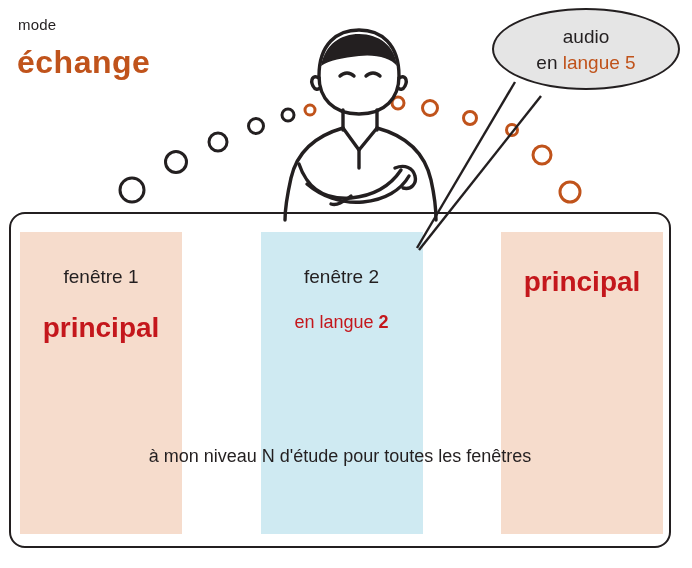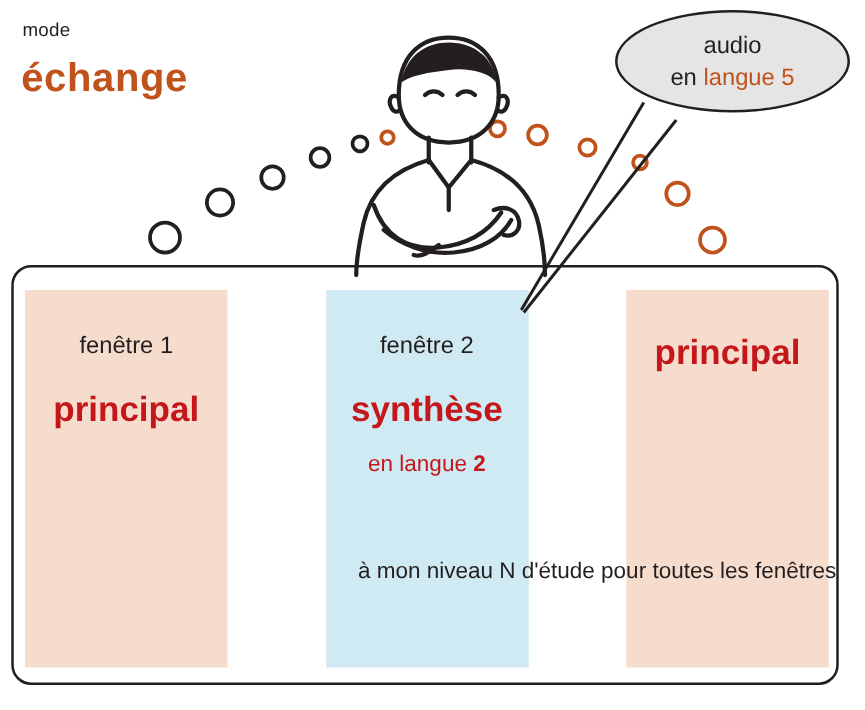--- a/index.html
+++ b/index.html
@@ -146,21 +146,21 @@
   .col-sub b {
     font-weight: bold;
     color: #c4171c;
   }
 
   .footnote {
     position: absolute;
     left: 0;
     right: 0;
     top: 232px;
-    text-align: right;
+    text-align: center;
     font-size: 18px;
     color: #231f20;
     z-index: 3;
   }
 </style>
 </head>
 <body>
 
 <div id="stage">
 
@@ -231,21 +231,20 @@
   <div class="mainbox">
     <div class="columns">
 
       <div class="col peach">
         <div class="col-title">fenêtre 1</div>
         <div class="col-main">principal</div>
       </div>
 
       <div class="col blue">
         <div class="col-title">fenêtre 2</div>
-        <div class="col-main">synthèse</div>
         <div class="col-sub"><span>en langue </span><b>2</b></div>
       </div>
 
       <div class="col peach">
         <div class="col-main">principal</div>
       </div>
 
     </div>
 
     <div class="footnote">à mon niveau N d'étude pour toutes les fenêtres</div>

